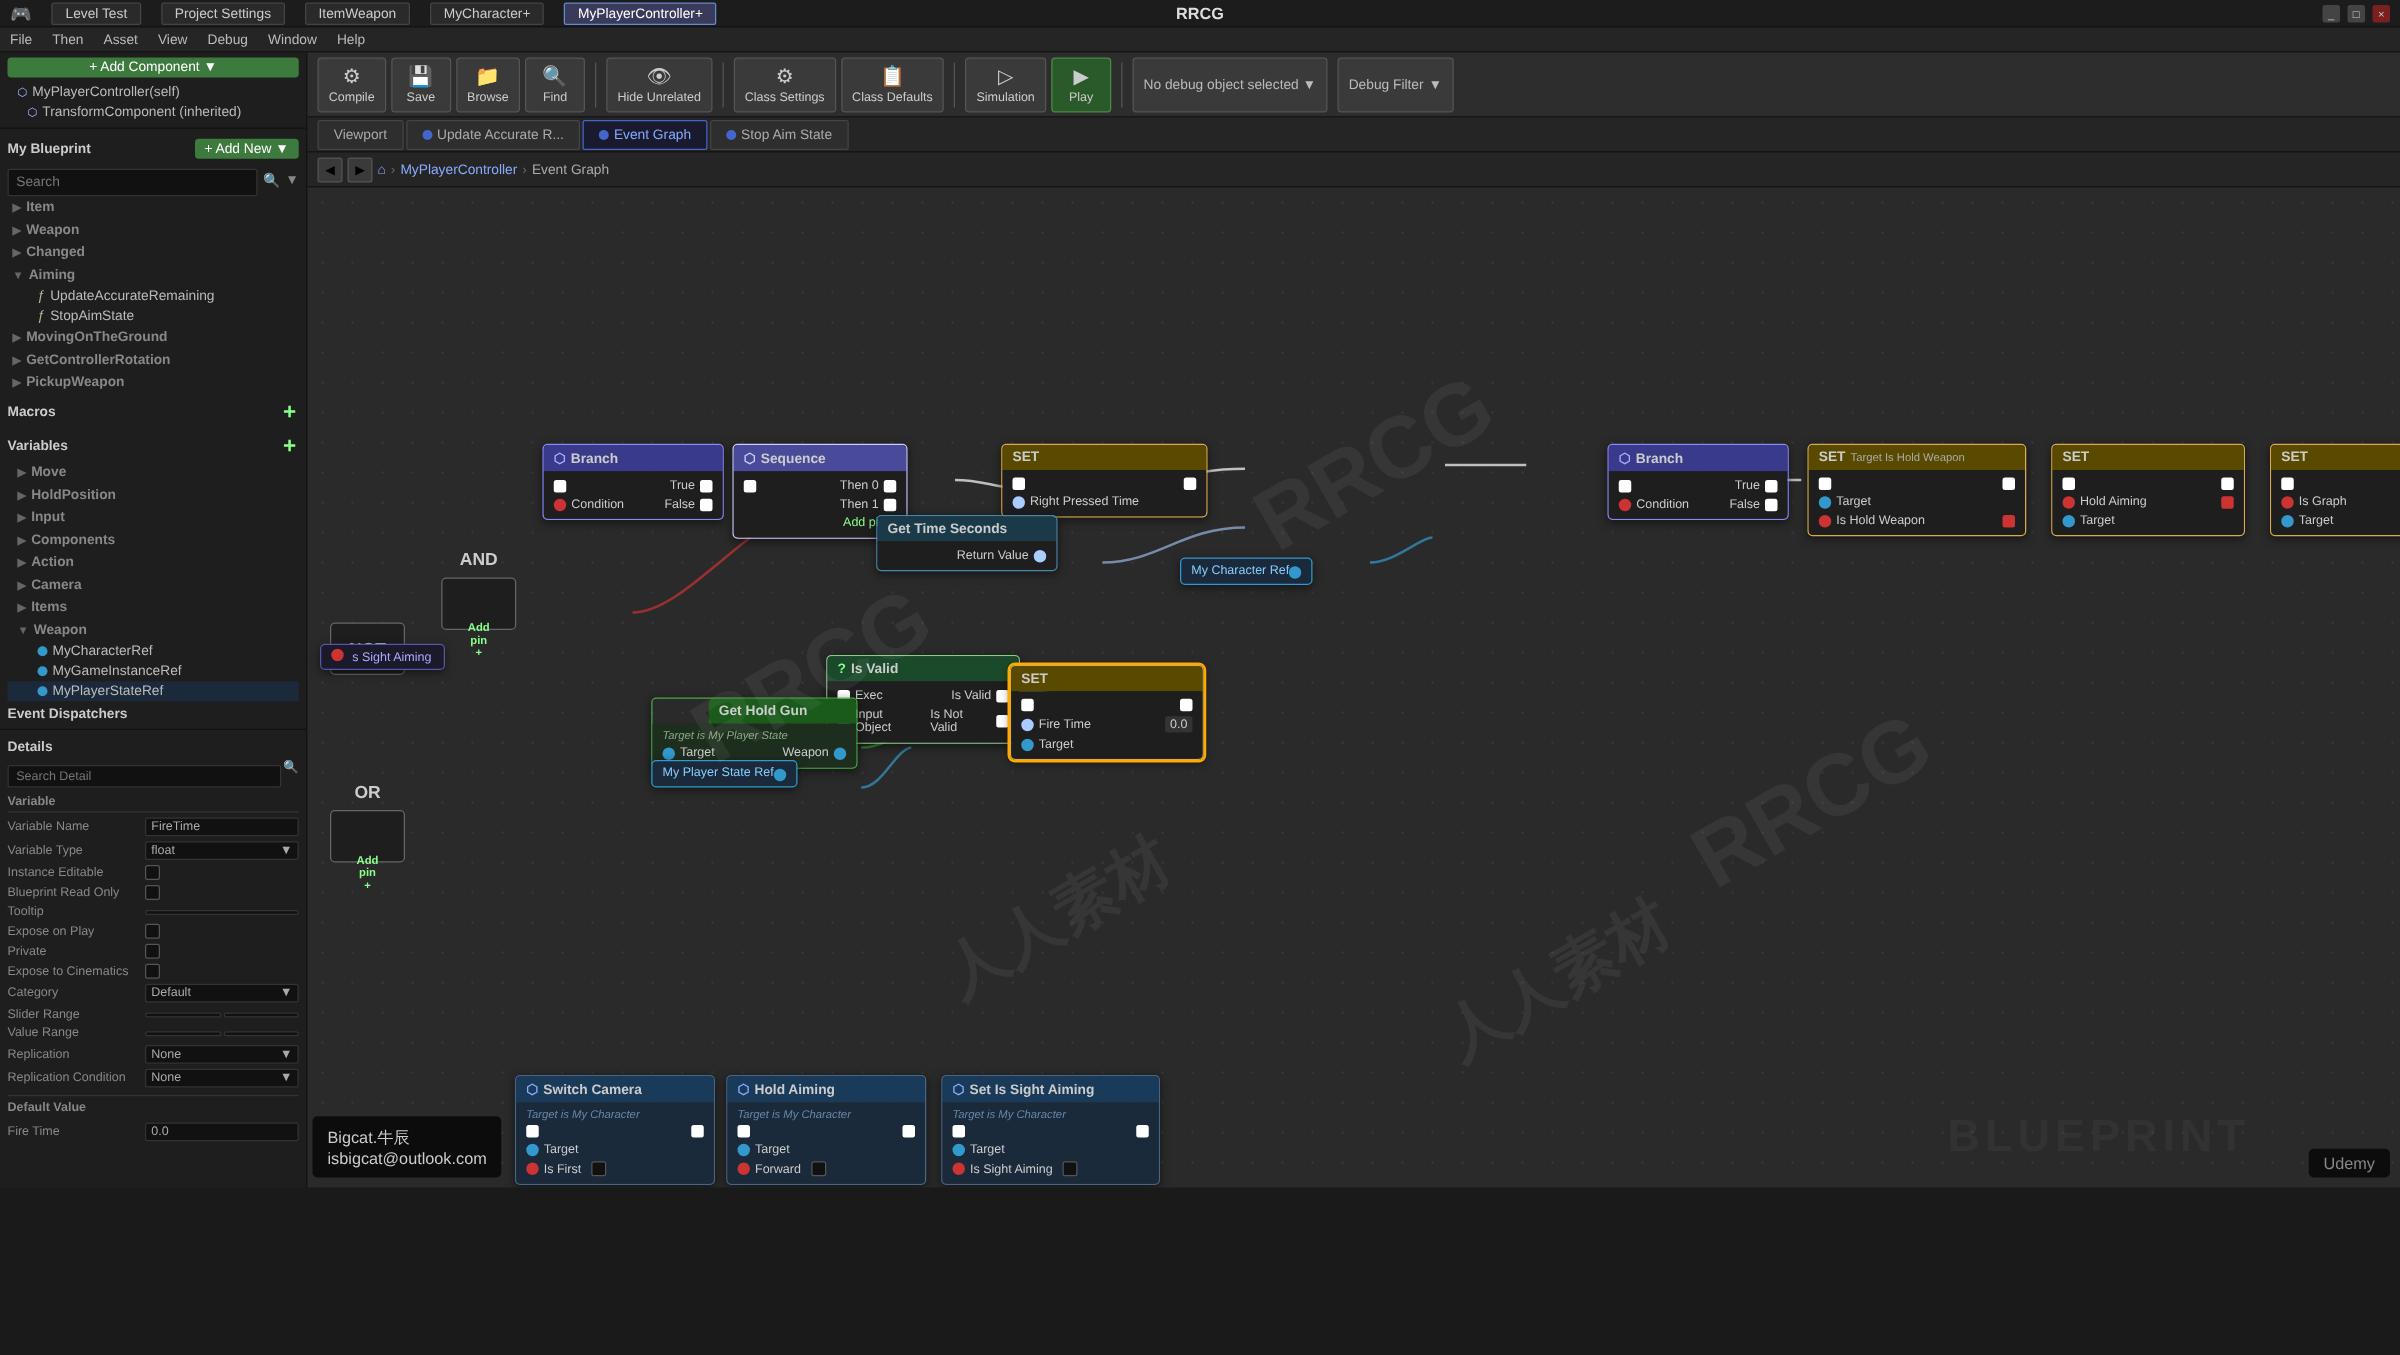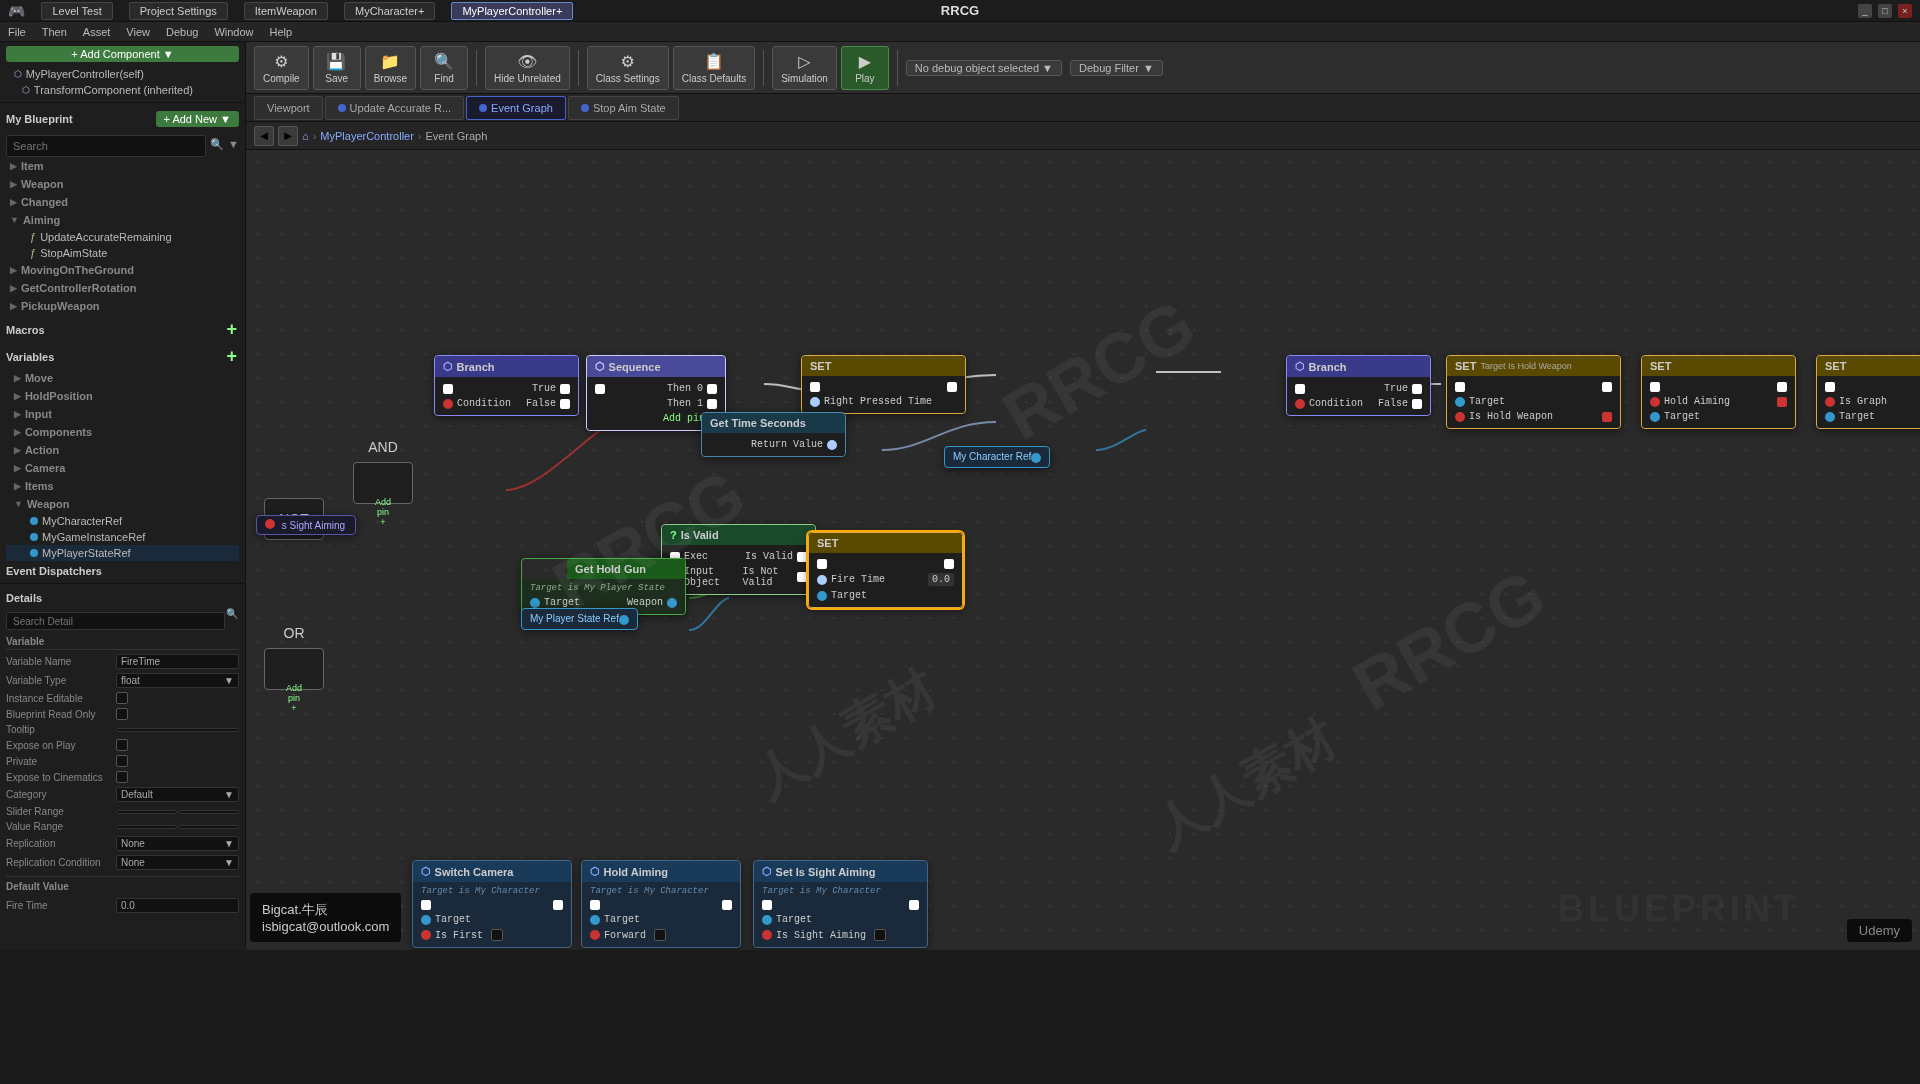--- a/index.html
+++ b/index.html
@@ -92,21 +92,21 @@
     }
     .toolbar-btn .icon { font-size: 16px; }
     .toolbar-sep { width: 1px; height: 36px; background: #555; margin: 0 4px; }
     .debug-dropdown {
       display: flex;
       align-items: center;
       background: #3a3a3a;
       border: 1px solid #555;
       border-radius: 3px;
       padding: 4px 8px;
-      height: 16px;
+      height: 44px;
       cursor: pointer;
       color: #bbb;
       font-size: 11px;
       gap: 4px;
     }
 
     
     #sub-tab-bar {
       height: 28px;
       background: #252525;
@@ -320,21 +320,20 @@
       font-weight: bold;
       font-size: 11px;
       display: flex;
       align-items: center;
       gap: 4px;
     }
     .node-body {
       background: #1e1e1e;
       border-radius: 0 0 4px 4px;
       padding: 4px;
-      font-family: Liberation Mono, monospace;
     }
     .node-row {
       display: flex;
       align-items: center;
       padding: 2px 4px;
       gap: 4px;
     }
     .pin {
       width: 10px;
       height: 10px;
@@ -375,21 +374,21 @@
 
     
     .node-logic {
       position: absolute;
       background: #1e1e1e;
       border: 1px solid #666;
       border-radius: 4px;
       padding: 20px;
       text-align: center;
       font-size: 14px;
-      font-weight: normal;
+      font-weight: bold;
       color: #ccc;
       gap: 42px;
     }
 
     
     .watermark {
       position: absolute;
       color: rgba(255,255,255,0.06);
       font-size: 60px;
       font-weight: bold;

